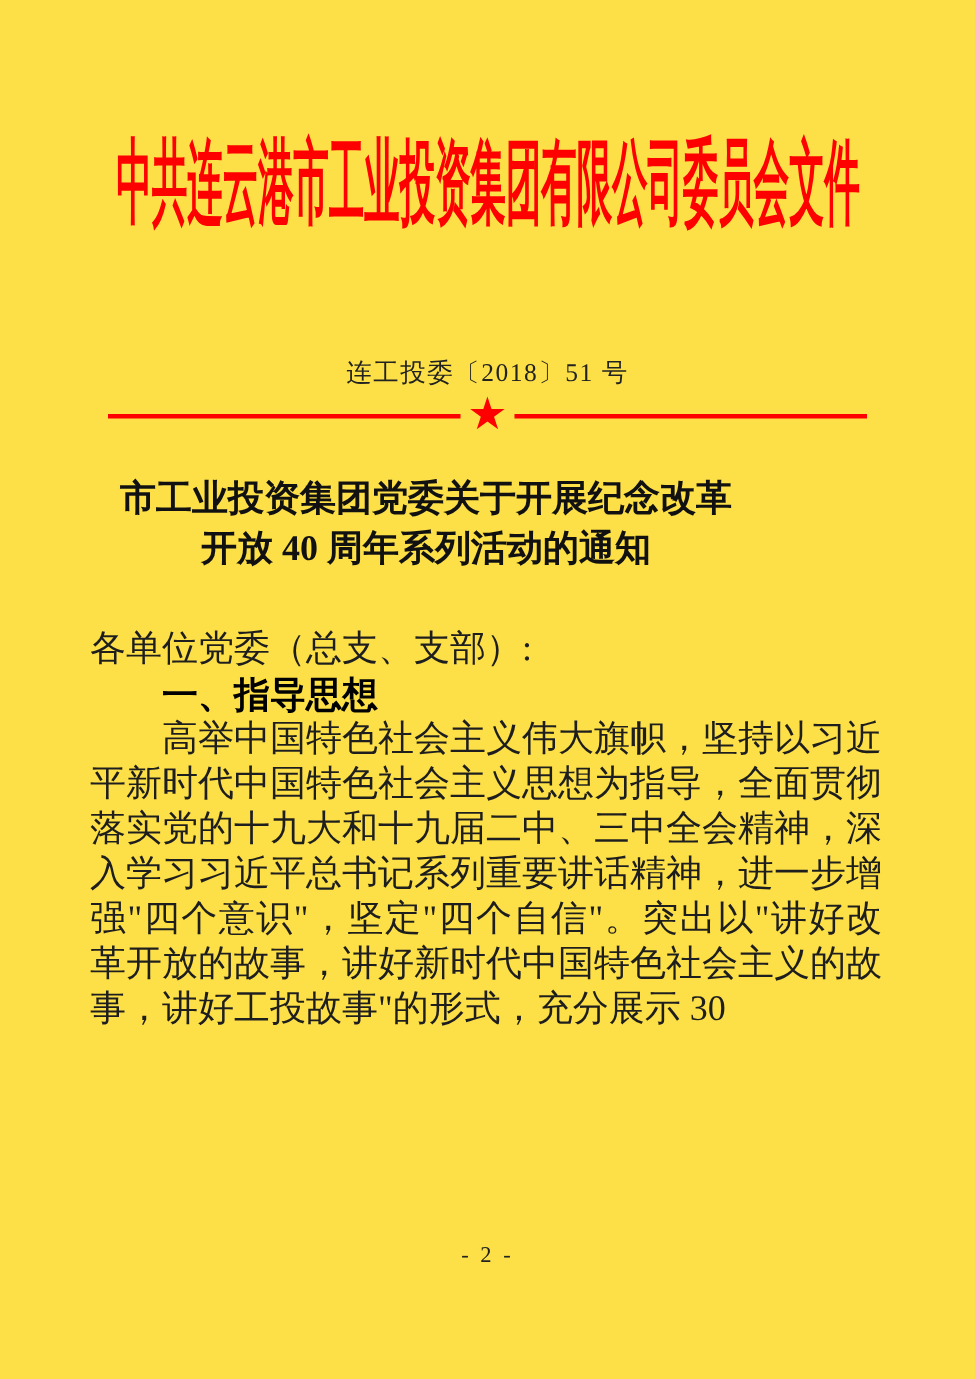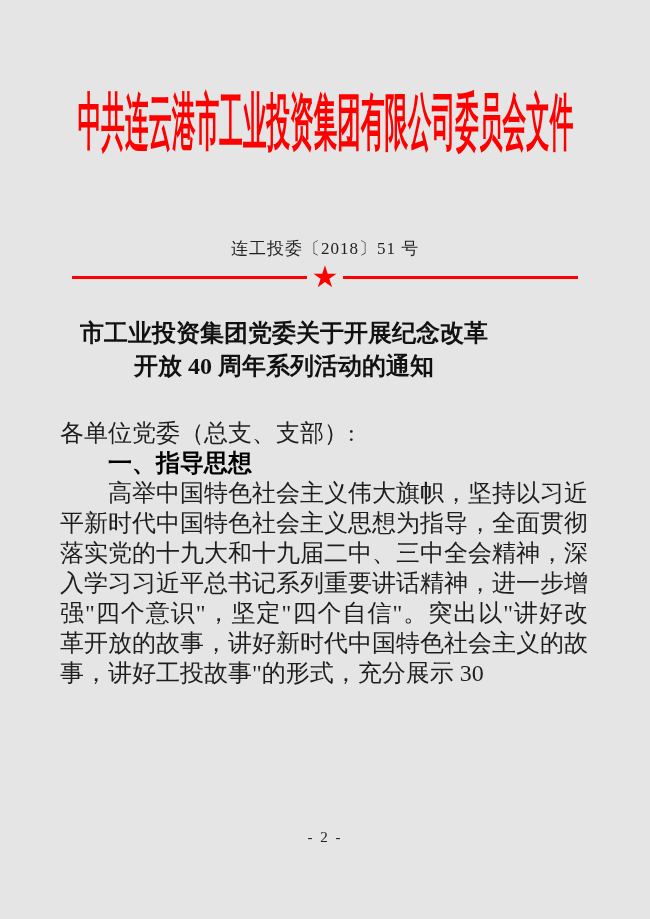--- a/index.html
+++ b/index.html
@@ -8,21 +8,21 @@
   body {
     width: 650px; height: 919px;
     background: #ffffff;
     font-family: "Liberation Serif", "DejaVu Serif", serif;
     color: var(--ink);
     overflow: hidden;
   }
   .page {
     position: relative;
     width: 650px; height: 919px;
-    background: #e5e5e5;
+    background: #fde047;
     overflow: hidden;
   }
   
   .banner {
     position: absolute; top: 90px; left: 0;
     width: 650px; height: 64px;
     display: flex; justify-content: center; align-items: center;
   }
   .banner-text {
     font-size: 59px; line-height: 1;

